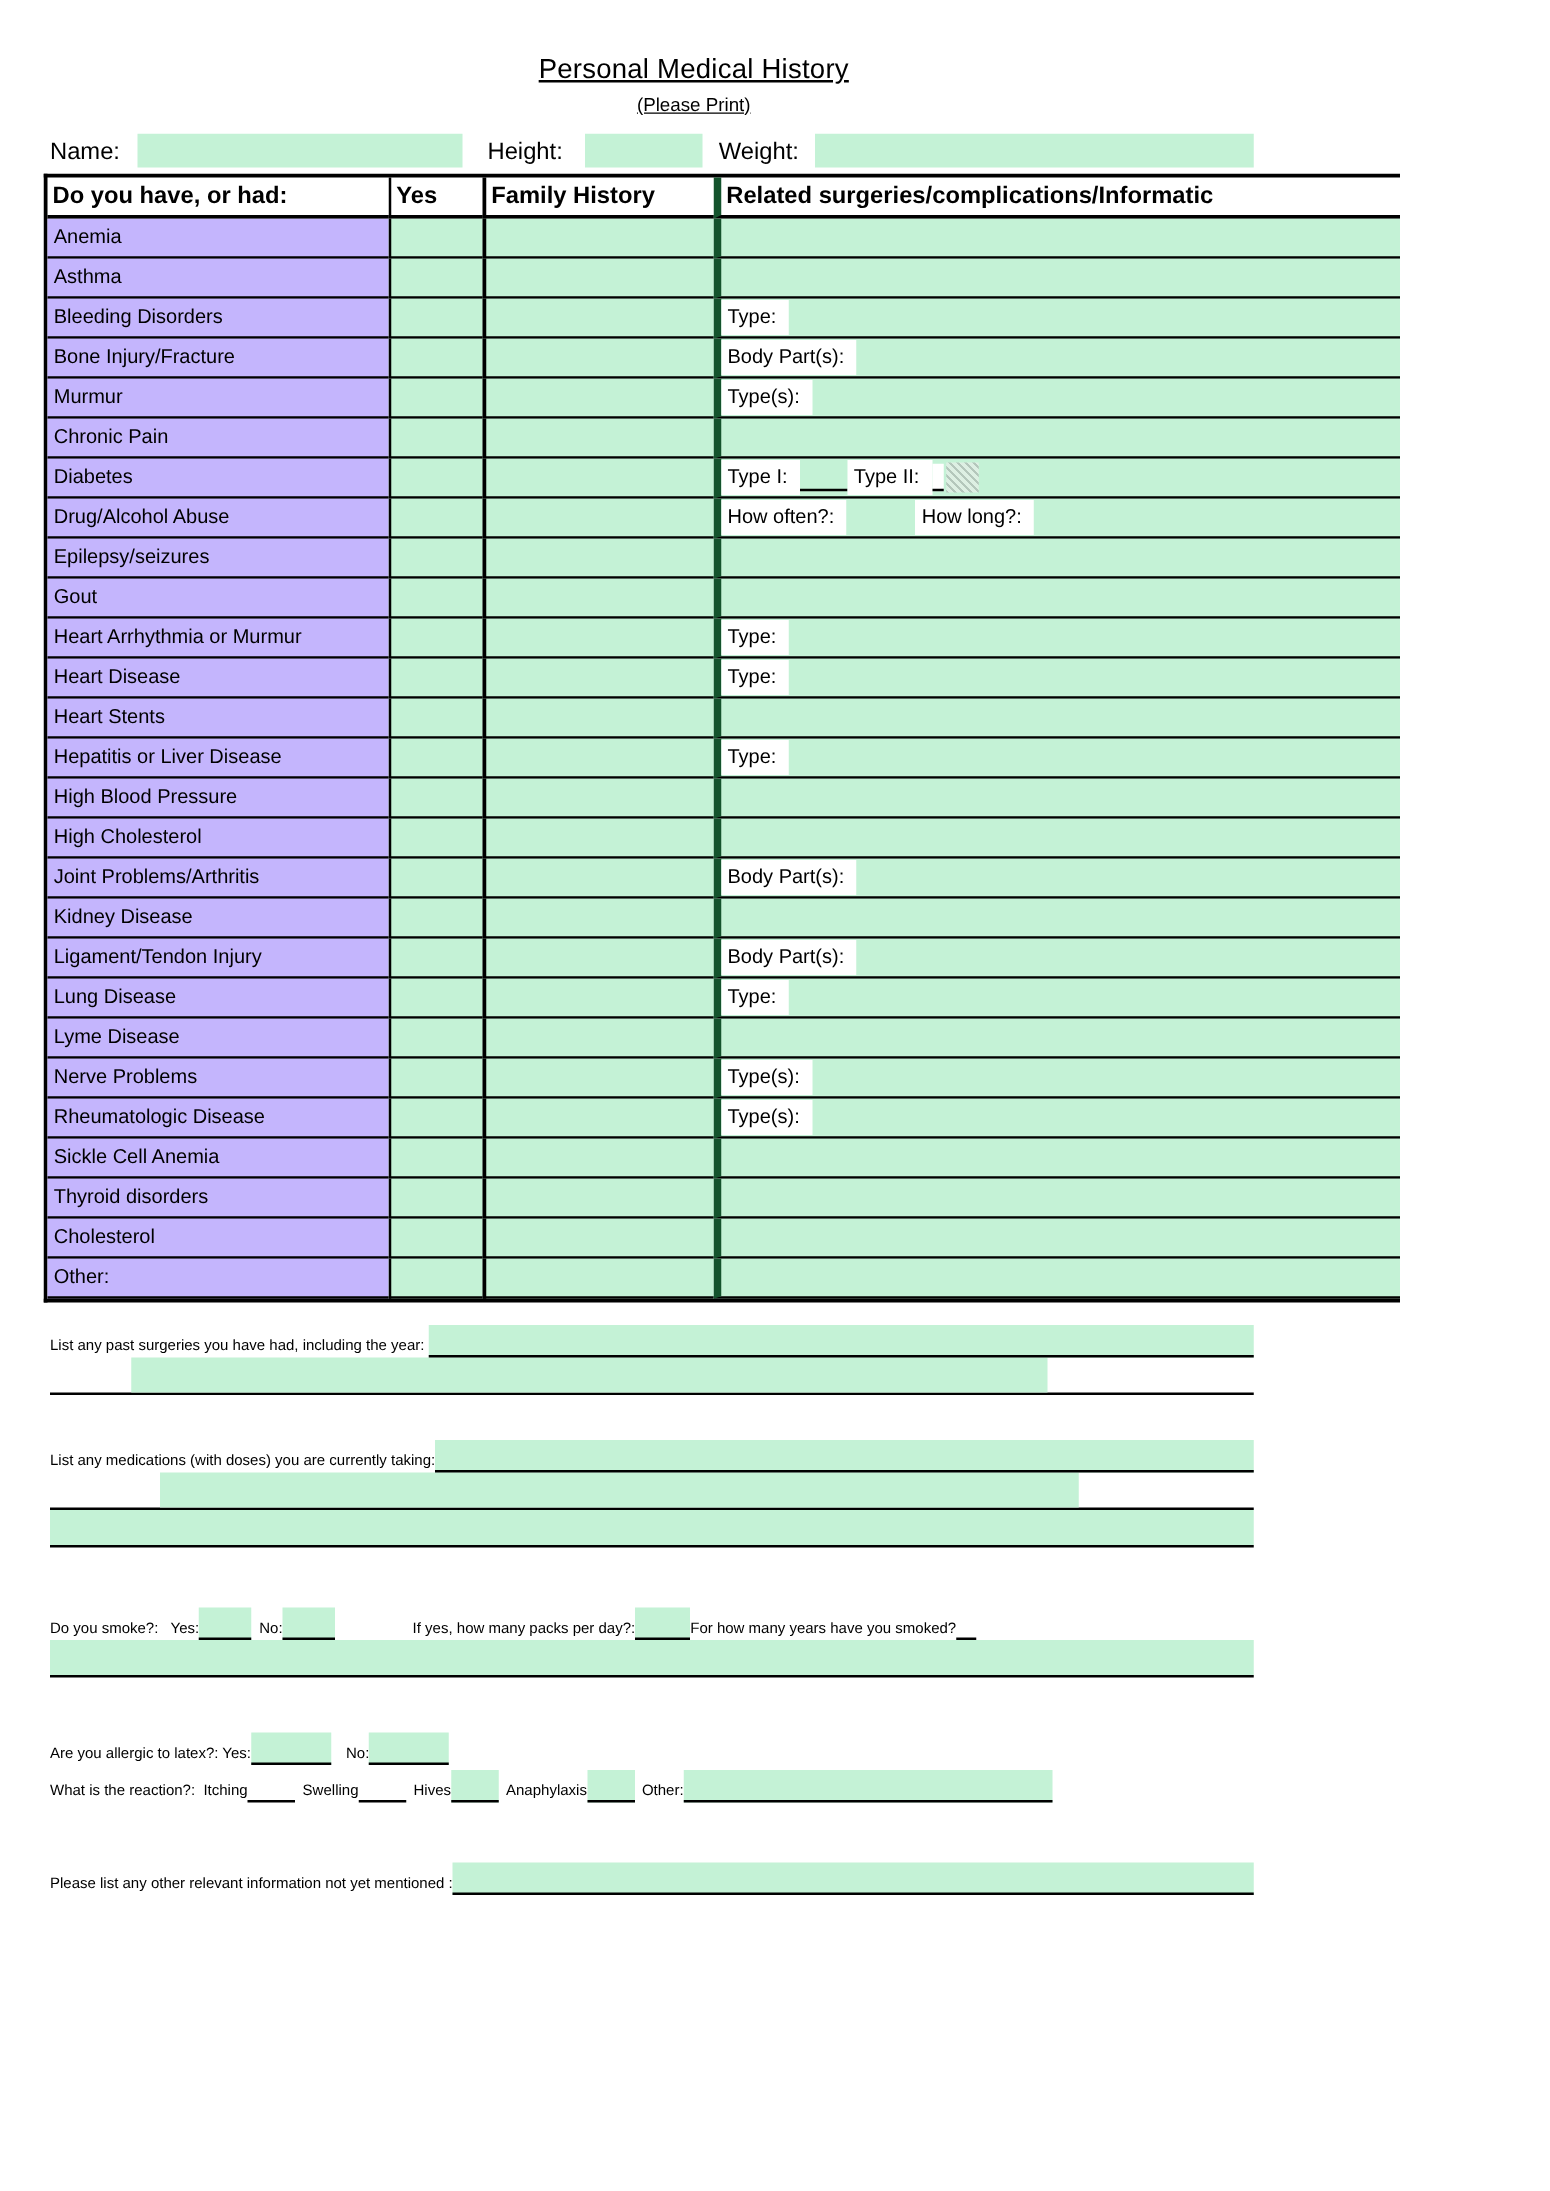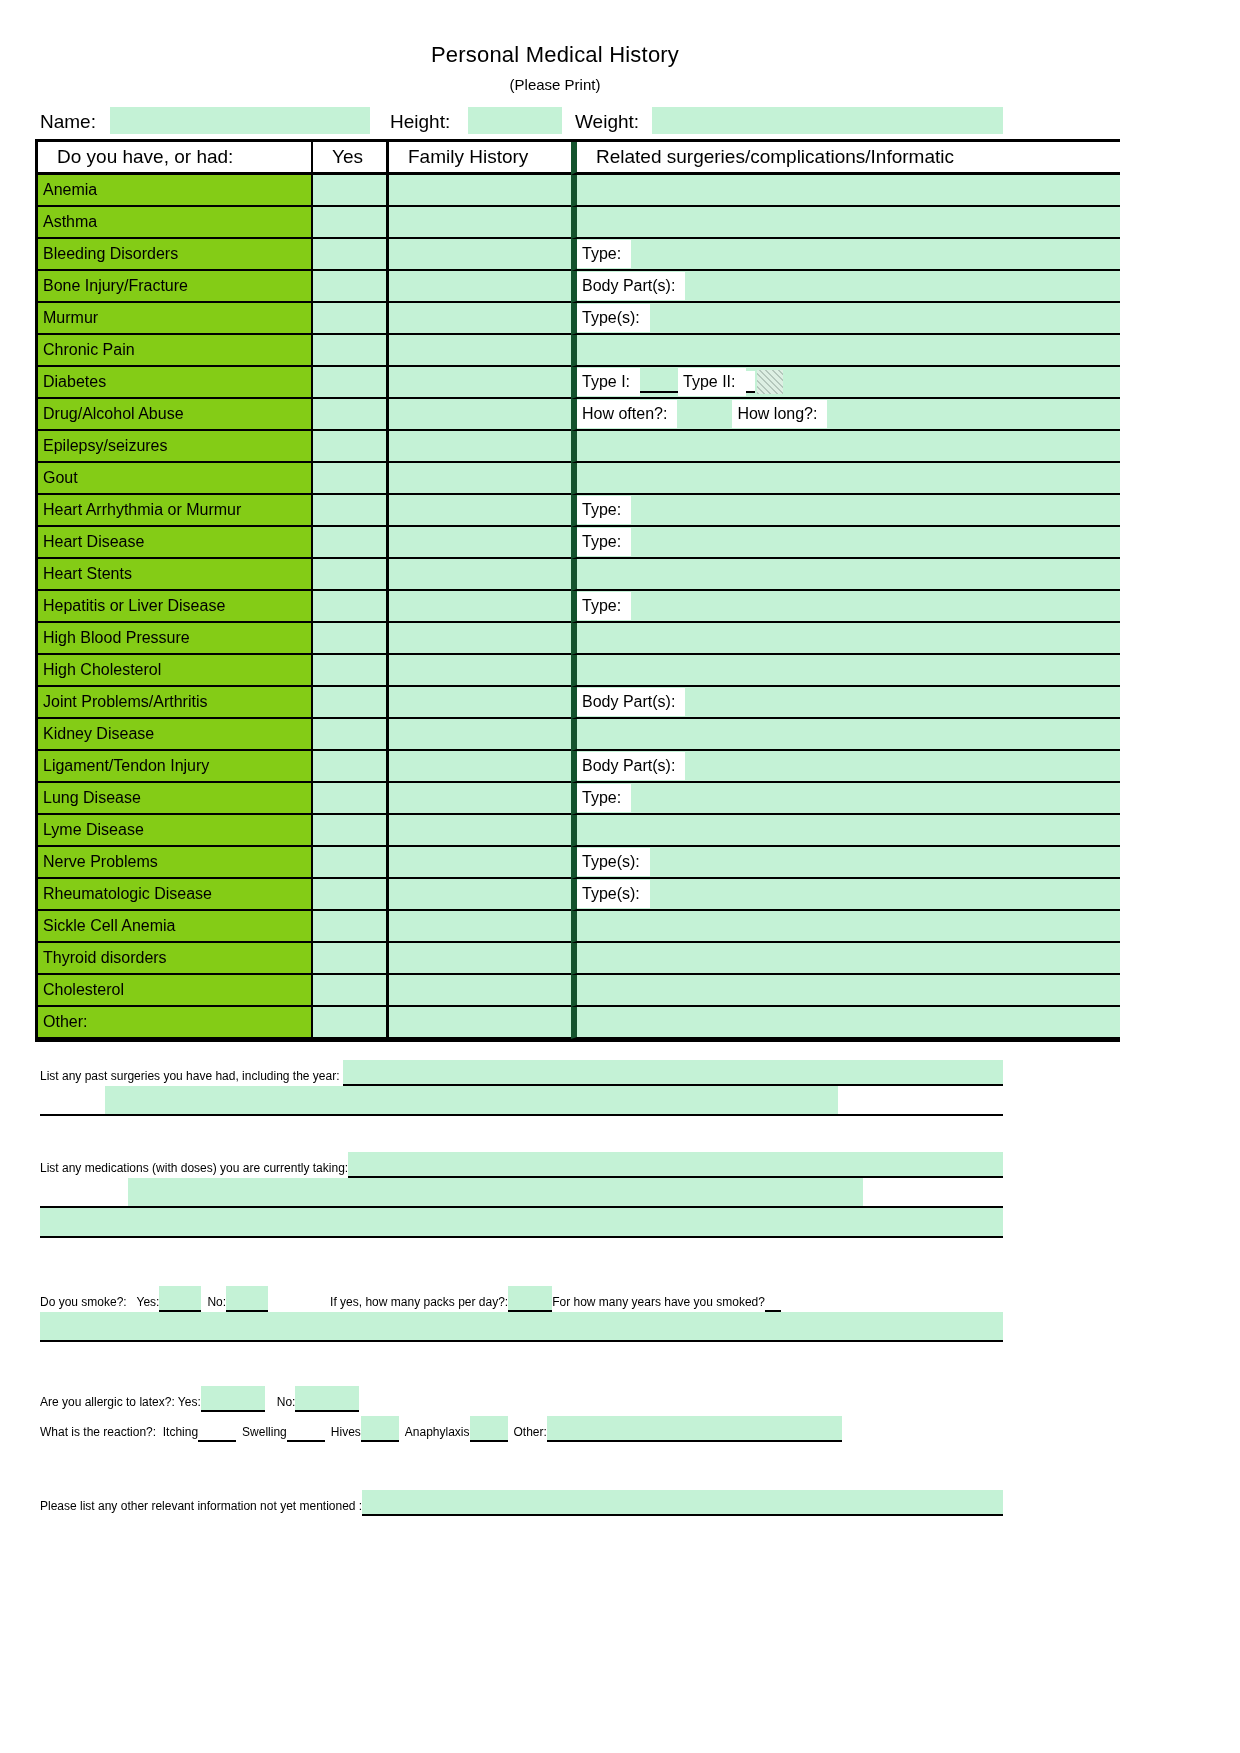--- a/index.html
+++ b/index.html
@@ -5,21 +5,21 @@
   * { margin:0; padding:0; box-sizing:border-box; }
   html,body { background:#ffffff; }
   .page {
     position:relative;
     width:1240px; height:1753px;
     background:#fff;
     font-family:"Liberation Sans", sans-serif;
     color:#000;
     overflow:hidden;
   }
-  .titlewrap { width:1030px; margin-left:40px; text-align:center; }
+  .titlewrap { width:1030px; margin-left:40px; text-align:center;text-decoration:underline; }
   .title { font-size:22px; padding-top:42px; letter-spacing:.2px; }
   .subtitle { font-size:15px; margin-top:8px; }
 
   
   .topfields { position:relative; height:34px; margin-top:8px; font-size:19px; }
   .tf-label { position:absolute; bottom:2px; }
   .tf-fill { position:absolute; height:27px; bottom:1px; background:var(--green); }
 
   
   .mh-table {
@@ -31,22 +31,22 @@
   .t-row .cell {
     height:32px; border-bottom:2px solid #000;
     display:flex; align-items:center;
     white-space:nowrap; overflow:hidden;
   }
   .t-row.hdr .cell { height:33px; border-bottom:3px solid #000; font-size:19px; }
   .c2 { border-left:2px solid #000; }
   .c3 { border-left:3px solid #000; }
   .c4 { border-left:6px solid #14532d; }
   .green { background:var(--green); }
-  .cell.pad { padding-left:19px; }
-  .cond { font-size:16px; padding-left:5px; background:#84cc16; }
+  .cell.pad { padding-left:4px;font-weight:bold; }
+  .cond { font-size:16px; padding-left:5px; background:#c4b5fd; }
   .cell-label {
     background:#fff; font-size:16px;
     padding:3px 10px 3px 5px; line-height:22px;
     display:inline-block;
   }
   .gap-split { display:inline-block; width:55px; }
   .mini-blank { display:inline-block; width:38px; height:22px; border-bottom:2px solid #000; }
   .tiny-blank { display:inline-block; width:9px; height:22px; border-bottom:2px solid #000; background:#fff; }
   .hatch-box {
     display:inline-block; width:26px; height:24px; margin-left:2px;

